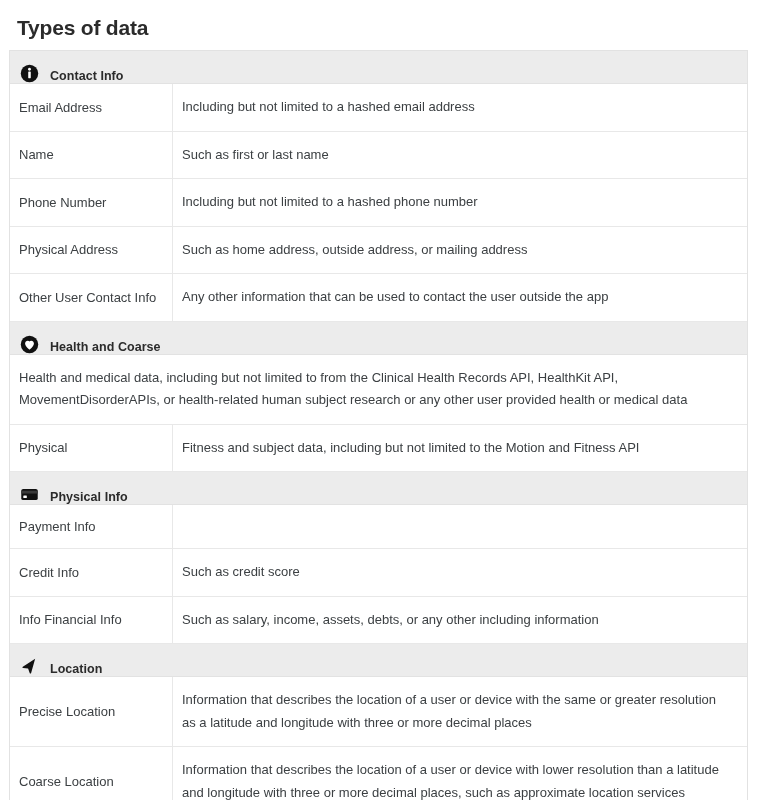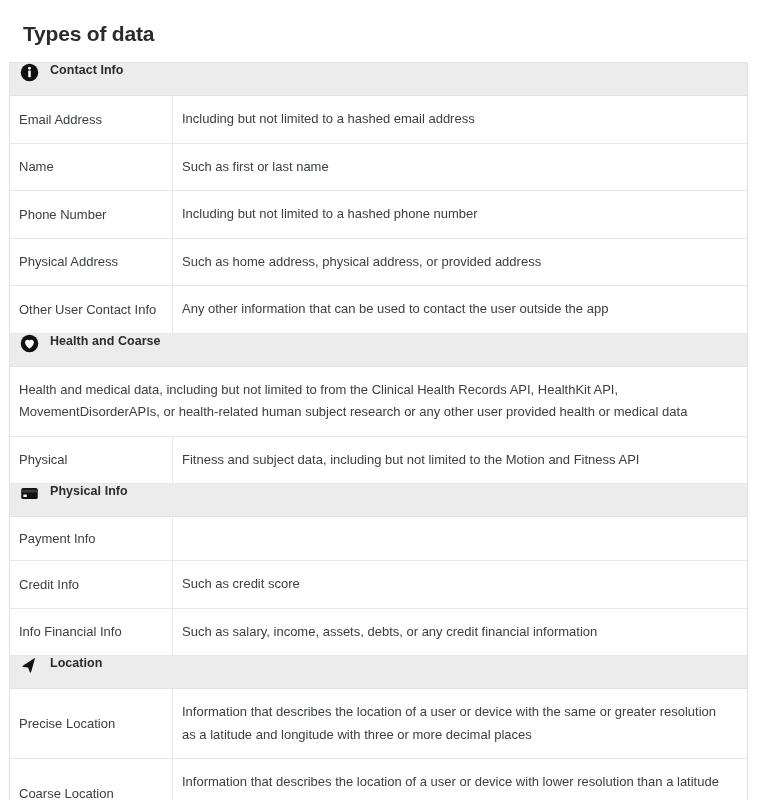--- a/index.html
+++ b/index.html
@@ -22,37 +22,37 @@
     height: 800px;
     position: relative;
     overflow: hidden;
   }
 
   .page-title {
     font-size: 21px;
     font-weight: bold;
     color: #2b2b2b;
     letter-spacing: -0.2px;
-    margin: 14px;
+    margin: 8px;
     padding: 6px 0 0 9px;
     line-height: 28px;
   }
 
   .table-wrap {
     margin: 7px 9px 0 9px;
     width: 739px;
     border: 1px solid #e2e2e2;
     border-bottom: none;
     background: #fff;
   }
 
   
   .section-header {
     display: flex;
-    align-items: flex-start;
+    align-items: flex-end;
     background: #ececec;
     border-bottom: 1px solid #e2e2e2;
     height: 33px;
     padding-left: 10px;
   }
   .section-header .sec-icon {
     width: 19px;
     height: 19px;
     flex: 0 0 19px;
     display: block;
@@ -129,21 +129,21 @@
     </div>
     <div class="data-row">
       <div class="cell-term">Phone Number</div>
       <div class="cell-desc">
           <span>Including but not limited to a hashed phone number</span>
         </div>
     </div>
     <div class="data-row">
       <div class="cell-term">Physical Address</div>
       <div class="cell-desc">
-          <span>Such as home address, physical address, or provided address</span>
+          <span>Such as home address, outside address, or mailing address</span>
         </div>
     </div>
     <div class="data-row">
       <div class="cell-term">Other User Contact Info</div>
       <div class="cell-desc">
           <span>Any other information that can be used to contact the user outside the app</span>
         </div>
     </div>
 
     <div class="section-header">
@@ -180,21 +180,21 @@
     </div>
     <div class="data-row">
       <div class="cell-term">Credit Info</div>
       <div class="cell-desc">
           <span>Such as credit score</span>
         </div>
     </div>
     <div class="data-row">
       <div class="cell-term">Info Financial Info</div>
       <div class="cell-desc">
-          <span>Such as salary, income, assets, debts, or any credit financial information</span>
+          <span>Such as salary, income, assets, debts, or any other including information</span>
         </div>
     </div>
 
     <div class="section-header">
       <svg class="sec-icon" viewBox="0 0 24 24">
         <path d="M20.4 3.4 3.6 11.1c-0.85 0.4-0.7 1.62 0.2 1.8l6.1 1.2 1.2 6.1c0.18 0.9 1.4 1.05 1.8 0.2L20.4 3.4Z" fill="#111111" transform="rotate(-8 12 12)"></path>
       </svg>
       <span class="sec-title">Location</span>
     </div>
 

